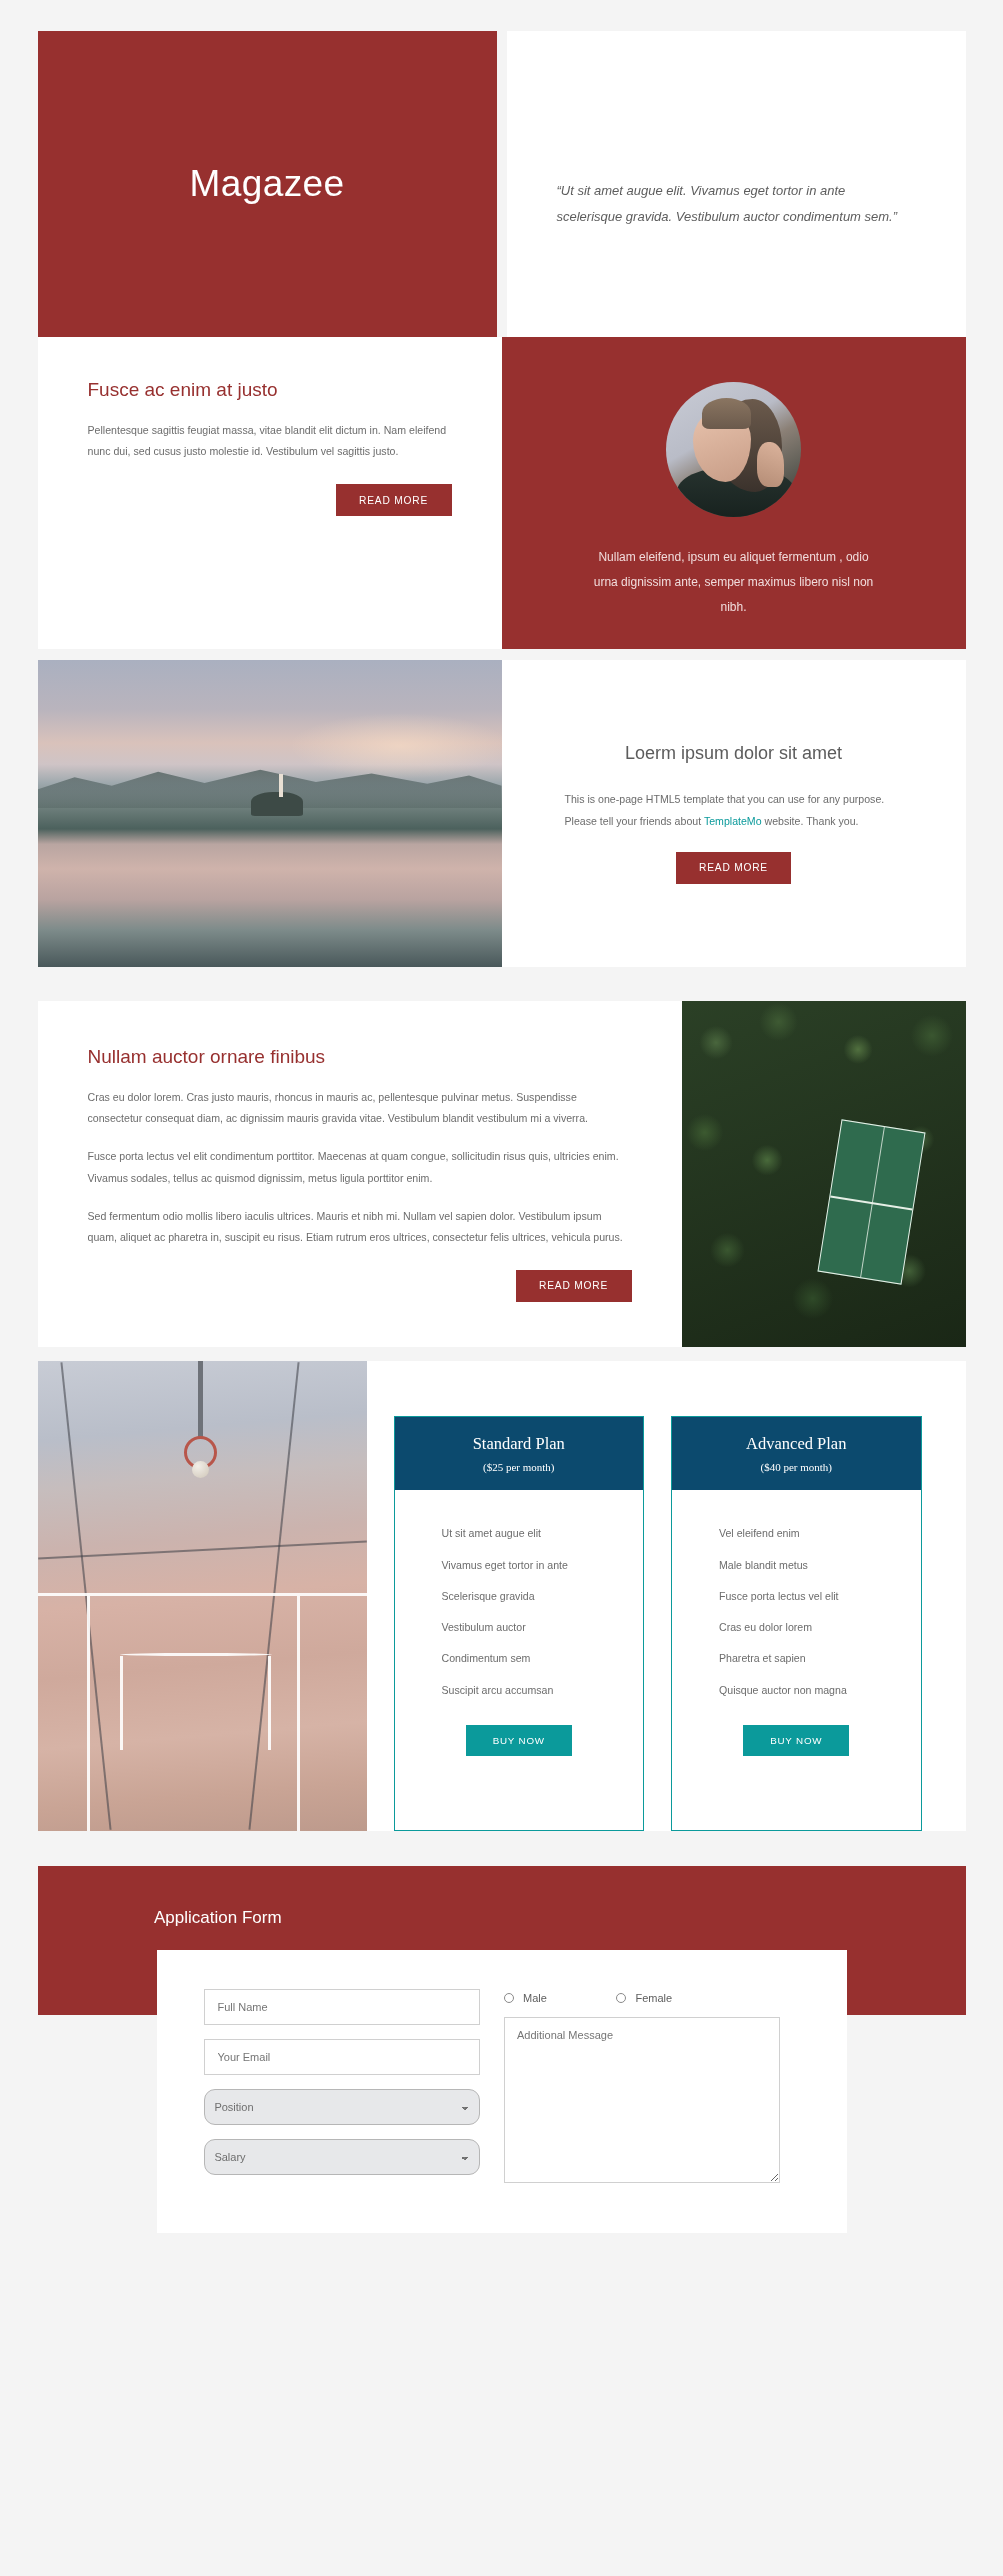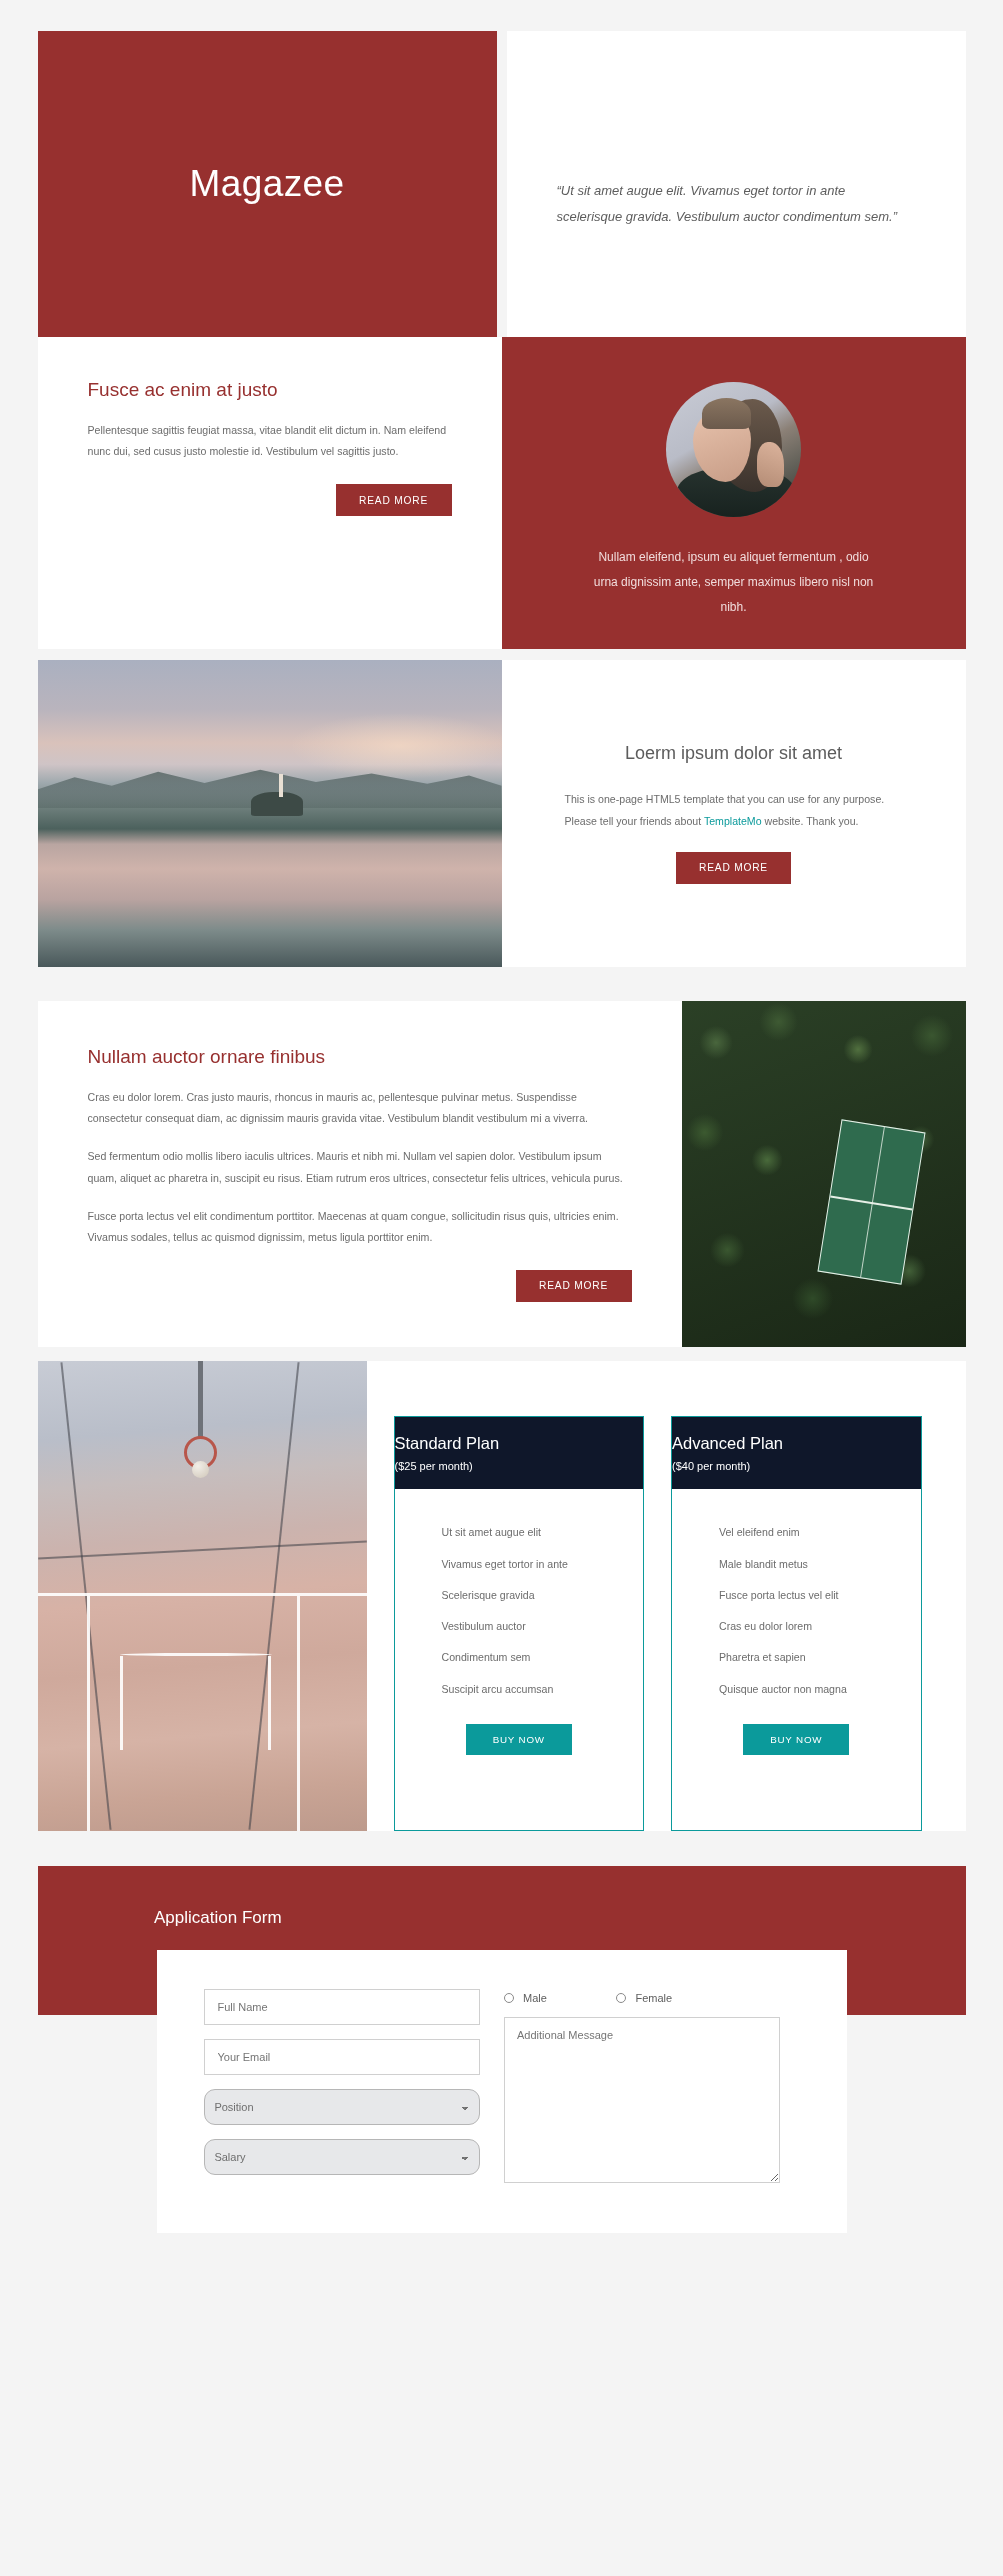--- a/index.html
+++ b/index.html
@@ -190,22 +190,23 @@
   .court2 .ball {
     position: absolute; left: 154px; top: 100px; width: 17px; height: 17px;
     border-radius: 50%; background: radial-gradient(circle at 35% 30%, #f2efe8, #cfc6b8);
   }
   .sec5-right {
     width: 599px; height: 470px; background: #fff;
     display: flex; gap: 27px; padding: 55px 44px 0 27px;
   }
   .plan { width: 251px; border: 0.8px solid #0b9a9b; background: #fff; }
   .plan-head {
-    background: #0f172a; color: #fff; text-align: left;
+    background: #0c4a6e; color: #fff; text-align: center;
     padding: 17px 0 17px 0;
+    font-family: Liberation Serif, serif;
   }
   .plan-name { font-size: 16.5px; font-weight: 400; }
   .plan-price { font-size: 11px; margin-top: 7.8px; }
   .plan-body { padding: 28px 0 22px 0; }
   .plan-body ul { list-style: none; }
   .plan-body li {
     color: #6c6c6c; font-size: 10.6px; padding: 0 0 0 47px;
     line-height: 2.95;
   }
   .btn-teal {
@@ -341,22 +342,22 @@
       <div class="sec3-btn">
         <button class="btn-red">READ MORE</button>
       </div>
     </div>
   </section>
 
   <section class="sec4">
     <div class="sec4-left">
       <h2 class="h-red">Nullam auctor ornare finibus</h2>
       <p class="body-text">Cras eu dolor lorem. Cras justo mauris, rhoncus in mauris ac, pellentesque pulvinar metus. Suspendisse consectetur consequat diam, ac dignissim mauris gravida vitae. Vestibulum blandit vestibulum mi a viverra.</p>
+      <p class="body-text">Fusce porta lectus vel elit condimentum porttitor. Maecenas at quam congue, sollicitudin risus quis, ultricies enim. Vivamus sodales, tellus ac quismod dignissim, metus ligula porttitor enim.</p>
       <p class="body-text">Sed fermentum odio mollis libero iaculis ultrices. Mauris et nibh mi. Nullam vel sapien dolor. Vestibulum ipsum quam, aliquet ac pharetra in, suscipit eu risus. Etiam rutrum eros ultrices, consectetur felis ultrices, vehicula purus.</p>
-      <p class="body-text">Fusce porta lectus vel elit condimentum porttitor. Maecenas at quam congue, sollicitudin risus quis, ultricies enim. Vivamus sodales, tellus ac quismod dignissim, metus ligula porttitor enim.</p>
       <div class="btn-row-right">
         <button class="btn-red">READ MORE</button>
       </div>
     </div>
     <div class="sec4-right">
       <div class="forest">
         <div class="court"></div>
       </div>
     </div>
   </section>

